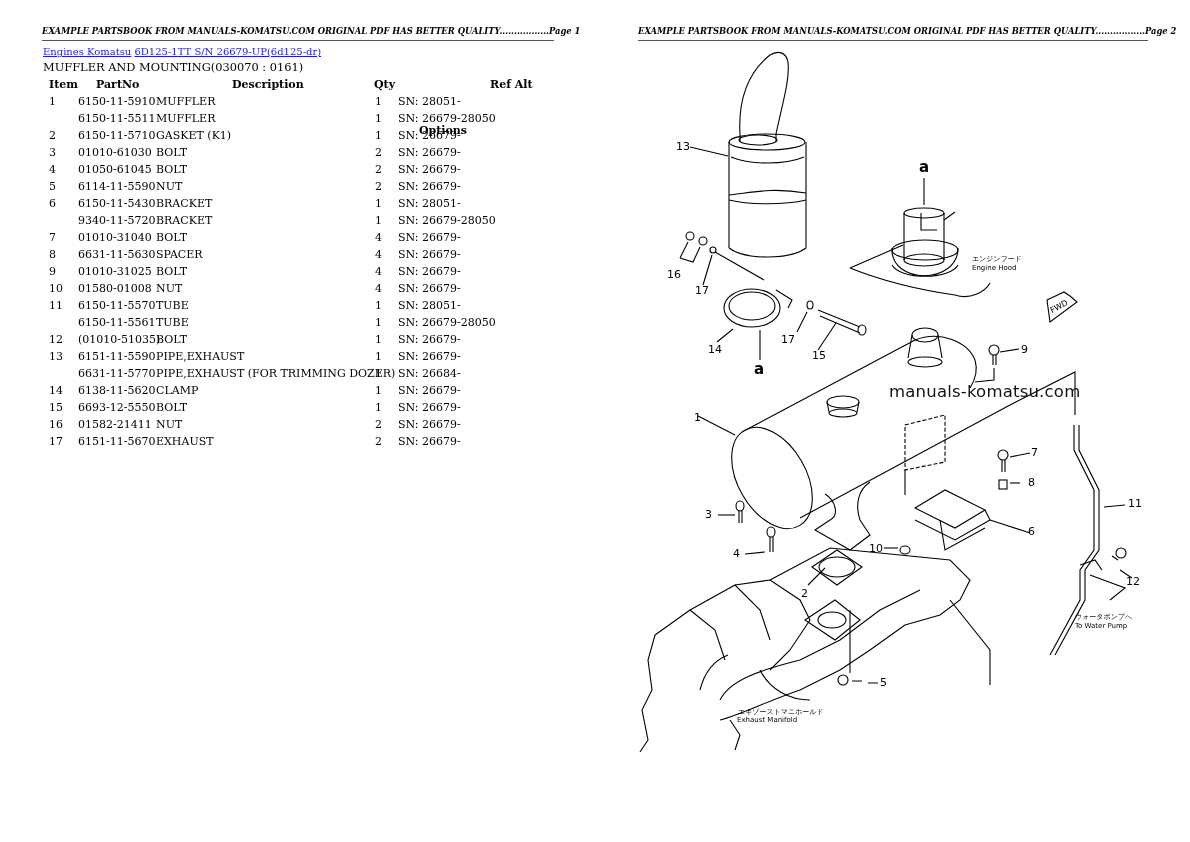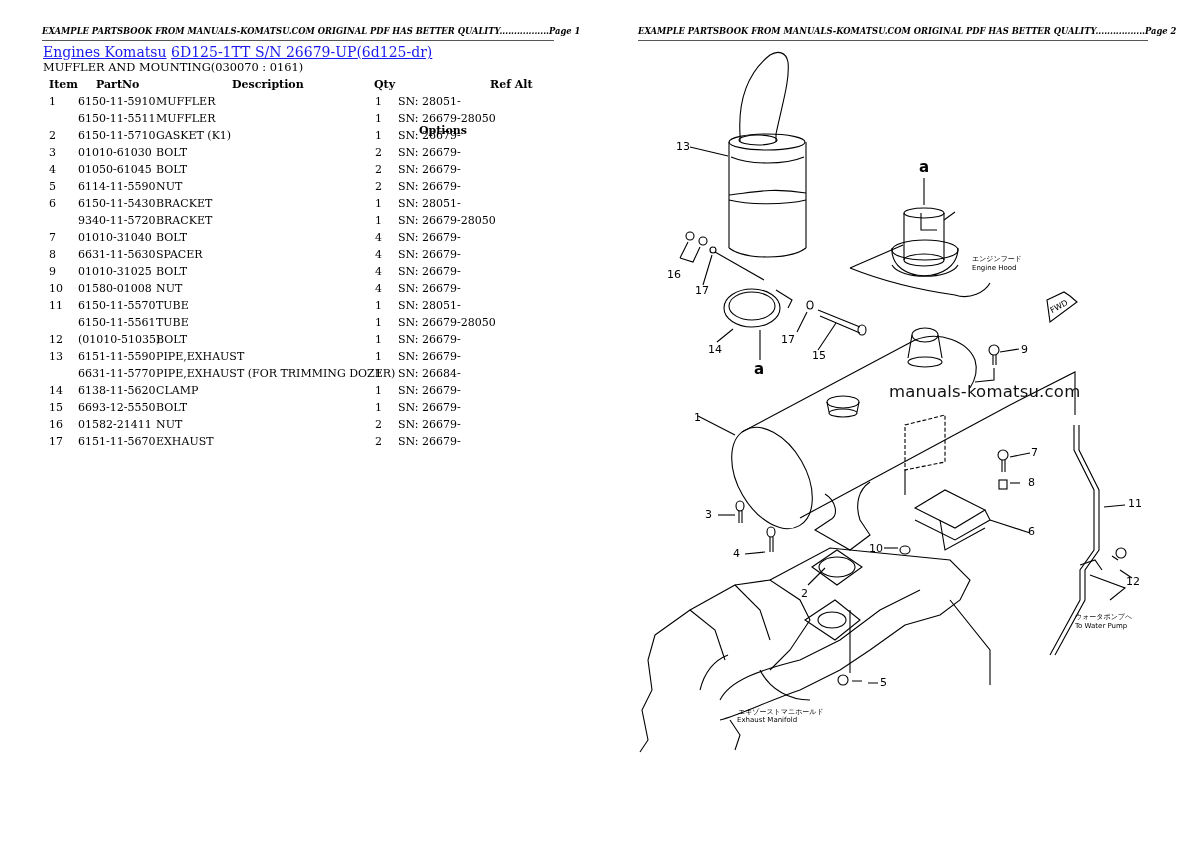--- a/index.html
+++ b/index.html
@@ -8,21 +8,21 @@
 
   .page-header {
     position: absolute; top: 26px; height: 12px;
     font-family: "DejaVu Serif", serif; font-style: italic; font-weight: bold;
     font-size: 8.4px; text-align: right; line-height: 11px; white-space: nowrap;
     border-bottom: 1px solid #555; padding-bottom: 14px;
   }
   #hdr1 { left: 42px; width: 512px; }
   #hdr2 { left: 638px; width: 510px; }
 
-  .breadcrumb { position: absolute; left: 43px; top: 45px; font-size: 14px; line-height: 14px; white-space: nowrap; }
+  .breadcrumb { position: absolute; left: 43px; top: 45px; font-size: 10px; line-height: 14px; white-space: nowrap; }
   .breadcrumb a { color: #1a1aee; text-decoration: underline; }
   .section-title { position: absolute; left: 43px; top: 60px; font-size: 11.4px; line-height: 14px; white-space: nowrap; }
 
   .parts-table { position: absolute; left: 43px; top: 76px; font-size: 11px; }
   .row { position: relative; height: 17px; line-height: 17px; white-space: nowrap; }
   .row span { position: absolute; top: 0; }
   .hdr span { font-weight: bold; }
   .c-item { left: 6px; }
   .c-part { left: 35px; }
   .c-desc { left: 113px; }

